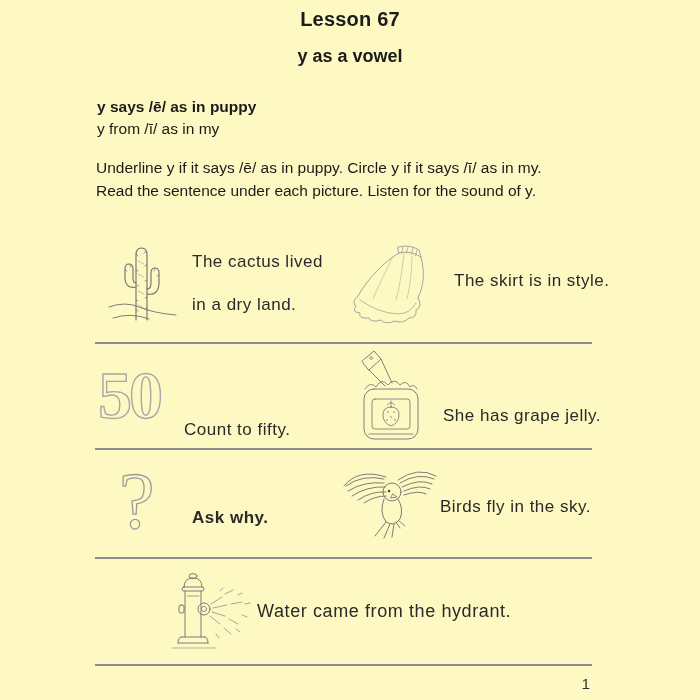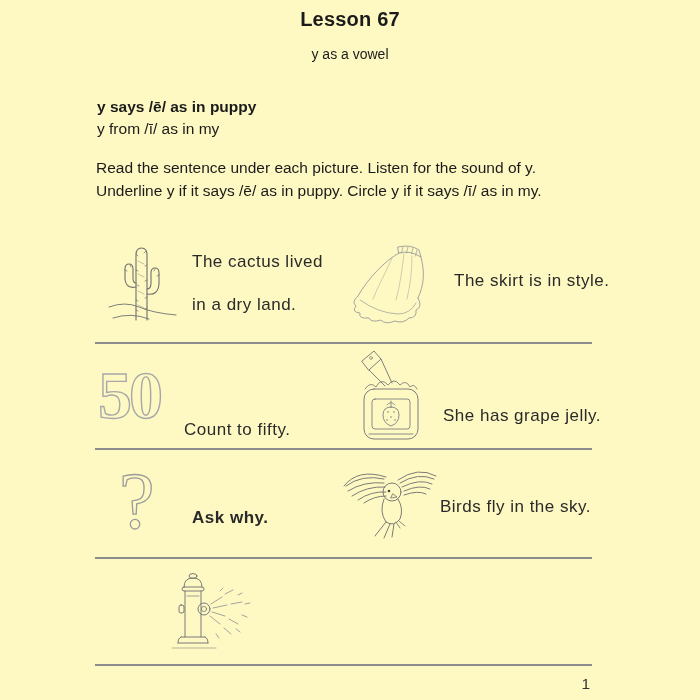--- a/index.html
+++ b/index.html
@@ -6,21 +6,21 @@
   .page {
     position:relative; width:700px; height:700px; background:#fef9c3;
     font-family:"Liberation Sans", sans-serif; color:#1b1b1b; overflow:hidden;
   }
   .title {
     position:absolute; top:8px; left:0; width:100%; text-align:center;
     font-size:20px; font-weight:bold; letter-spacing:0.2px;
   }
   .subtitle {
     position:absolute; top:46px; left:0; width:100%; text-align:center;
-    font-size:14px; font-weight:400;
+    font-size:18px; font-weight:700;
   }
   .key { position:absolute; left:97px; top:96px; font-size:15.5px; line-height:22px; }
   .key .bold-line { font-weight:bold; }
   .instr { position:absolute; left:96px; top:157px; font-size:15.5px; line-height:22.5px; }
   .caption {
     position:absolute; font-size:17px; letter-spacing:0.5px; color:#2a2a2a;
     white-space:nowrap; font-weight:400;
   }
   .caption.big { font-size:18px; letter-spacing:0.6px; }
   .divider { position:absolute; left:95px; width:497px; height:2px; background:#8d8d8d; }
@@ -34,22 +34,22 @@
 
   <div class="title">Lesson 67</div>
   <div class="subtitle">y as a vowel</div>
 
   <div class="key">
     <div class="bold-line">y says /ē/ as in puppy</div>
     <div>y from /ī/ as in my</div>
   </div>
 
   <div class="instr">
+    <div>Underline y if it says /ē/ as in puppy. Circle y if it says /ī/ as in my.</div>
     <div>Read the sentence under each picture. Listen for the sound of y.</div>
-    <div>Underline y if it says /ē/ as in puppy. Circle y if it says /ī/ as in my.</div>
   </div>
 
   <svg class="sketch" style="left:105px; top:241px;" width="76" height="86" viewBox="0 0 76 86">
     <g stroke="#6f6f6f" fill="none" stroke-width="1.1" stroke-linecap="round">
       <path d="M31 79 L31 14 Q31 7 36.5 7 Q42 7 42 14 L42 79"></path>
       <path d="M31 46 Q21 48 20 38 L20 28 Q20 23 24 23 Q28 23 28 28 L28 37 Q28 42 31 42"></path>
       <path d="M42 53 Q53 55 54 43 L54 32 Q54 27 50 27 Q46 27 46 32 L46 42 Q46 48 42 48"></path>
       <g stroke-width="0.7">
         <path d="M33 15 l-2 -2 M39 12 l2 -2 M33 30 l-2 -1 M40 25 l2 -1 M34 45 l-2 -1 M40 40 l2 -1
                  M33 60 l-2 -1 M40 57 l2 -1 M33 70 l-2 -1 M40 68 l2 -1 M22 30 l-2 -1 M26 26 l-1 -2
@@ -143,18 +143,19 @@
       <path d="M23 66 L47 66 M20 72 Q20 67 23 66 M50 72 Q50 67 47 66 M20 72 L50 72"></path>
       <path d="M14 77 L58 77" stroke-width="0.7" opacity="0.8"></path>
       <g stroke="#9a9a9a" stroke-width="0.9">
         <path d="M53 33 L64 26 M55 37 L69 34 M54 41 L67 45 M52 45 L62 53"></path>
         <path d="M67 23 L75 19 M73 33 L84 31 M71 48 L80 53 M66 57 L73 63"></path>
         <path d="M80 24 l4 -2 M87 33 l5 -1 M84 44 l5 2 M78 58 l4 3"></path>
         <path d="M62 20 l3 -3 M58 63 l3 4"></path>
       </g>
     </g>
   </svg>
+  <div class="caption big" style="left:257px; top:601px;">Water came from the hydrant.</div>
 
   <div class="divider" style="top:664px;"></div>
 
   <div class="pagenum">1</div>
 
 </div>
 
 </body></html>

